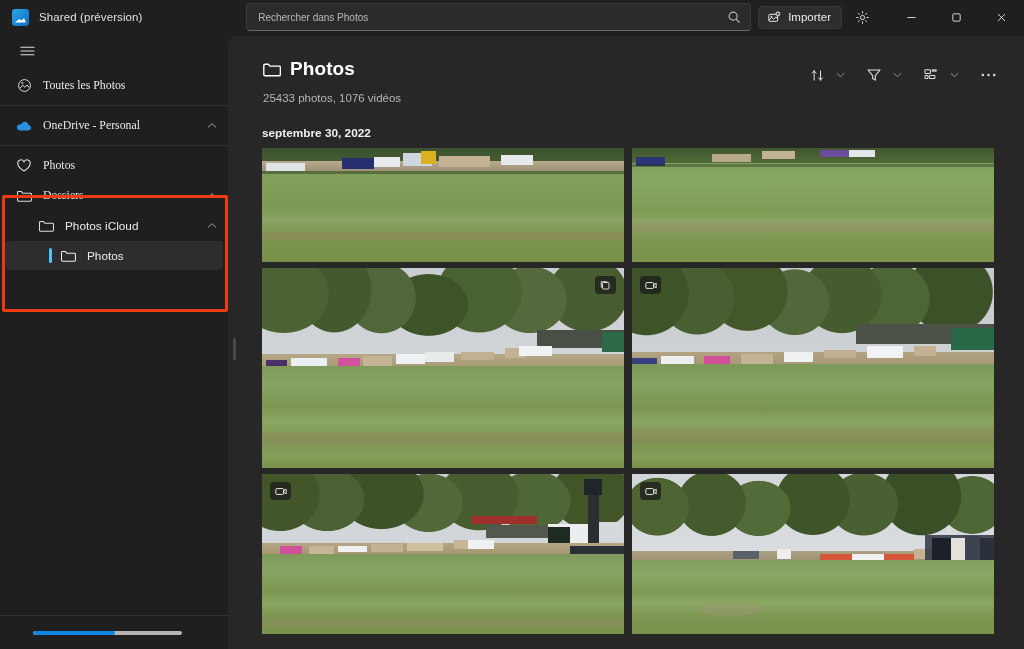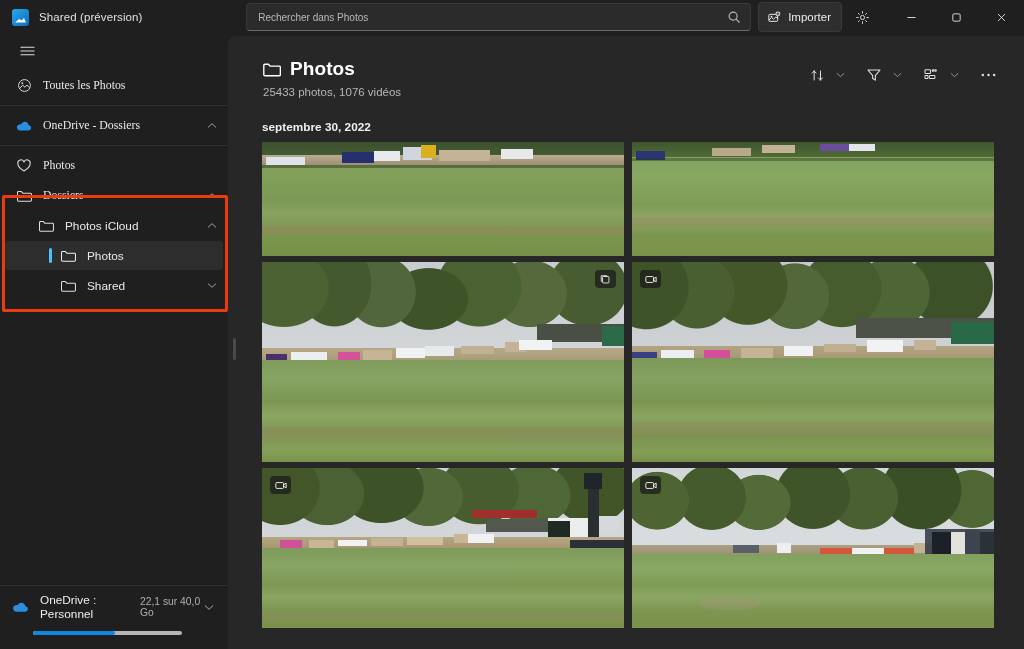--- a/index.html
+++ b/index.html
@@ -42,21 +42,21 @@
     border-bottom: 1px solid #6a6a6a;
     border-radius: 4px;
     display: flex; align-items: center; justify-content: space-between;
     padding: 0 9px 0 11px;
   }
   .search-ph { font-size: 10px; color: #b9b9b9; }
   .search-icon { width: 14px; height: 14px; opacity: .85; }
 
   .tb-right { flex: 1; display: flex; align-items: center; justify-content: flex-end; height: 34px; }
   .import-btn {
-    height: 30px; background: #2e2e2e; border: 1px solid #3a3a3a; border-radius: 4px;
+    height: 23px; background: #2e2e2e; border: 1px solid #3a3a3a; border-radius: 4px;
     display: flex; align-items: center; gap: 6px; padding: 0 10px 0 8px;
     font-size: 11.5px; color: #eaeaea; cursor: default;
   }
   .gear-btn {
     width: 30px; height: 28px; margin-left: 5px;
     display: flex; align-items: center; justify-content: center;
   }
   .wincontrols { display: flex; height: 34px; margin-left: 12px; }
   .wc {
     width: 45px; height: 34px; display: flex; align-items: center; justify-content: center;
@@ -131,21 +131,21 @@
     flex: 1; background: #272727;
     border-top-left-radius: 8px;
     margin-top: 2px;
     overflow: hidden; position: relative;
     display: flex; flex-direction: column;
   }
   .content-head { padding: 22px 22px 0 34px; display: flex; align-items: flex-start; }
   .head-left { flex: 1; }
   .page-title { display: flex; align-items: center; gap: 9px; }
   .page-title .t { font-size: 19px; font-weight: bold; color: #ffffff; letter-spacing: .1px; }
-  .page-sub { font-size: 11.5px; color: #b6b6b6; margin-top: 6px; margin-left: 1px; }
+  .page-sub { font-size: 11.5px; color: #b6b6b6; margin-top: 12px; margin-left: 1px; }
 
   .head-tools { display: flex; align-items: center; gap: 1px; padding-top: 2px; }
   .tool { height: 30px; display: flex; align-items: center; justify-content: center; padding: 0 5px; border-radius: 4px; }
   .chevsm { width: 18px; display: flex; align-items: center; justify-content: center; opacity: .8; }
   .tool-gap { width: 10px; }
 
   .date-head { font-size: 11.8px; font-weight: bold; color: #f0f0f0; padding: 22px 0 8px 34px; }
 
   .grid {
     flex: 1; padding: 0 30px 0 34px;
@@ -265,21 +265,21 @@
         </div>
 
         <div class="divider"></div>
 
         <div class="navitem lvl0">
           <span class="ic">
             <svg width="16" height="12" viewBox="0 0 18 13" fill="#2a8fe0">
               <path d="M4.6 11.6h9.1c1.9 0 3.3-1.3 3.3-3 0-1.6-1.2-2.8-2.8-3-.3-2.2-2.1-3.8-4.3-3.8-1.8 0-3.4 1.1-4 2.7-.2 0-.4-.1-.6-.1C2.6 4.4 1 5.9 1 7.9c0 2 1.5 3.7 3.6 3.7z"></path>
             </svg>
           </span>
-          <span class="lbl">OneDrive - Dossiers</span>
+          <span class="lbl">OneDrive - Personal</span>
           <span class="chev">
             <svg width="10" height="7" viewBox="0 0 12 8" fill="none" stroke="#c9c9c9" stroke-width="1.15" stroke-linecap="round" stroke-linejoin="round">
                 <polyline points="1.5,6 6,1.8 10.5,6"></polyline>
               </svg>
           </span>
         </div>
 
 
         <div class="divider"></div>
 
@@ -322,55 +322,28 @@
 
         <div class="navitem lvl2 selected">
           <span class="ic">
             <svg width="16" height="14" viewBox="0 0 18 15" fill="none" stroke="#ededed" stroke-width="1.15">
               <path d="M1.7 12.3V3.6c0-.6.5-1.1 1.1-1.1h3.3l1.5 1.8h8.7c.6 0 1.1.5 1.1 1.1v6.9c0 .6-.5 1.1-1.1 1.1H2.8c-.6 0-1.1-.5-1.1-1.1z" stroke-linejoin="round"></path>
             </svg>
           </span>
           <span class="lbl">Photos</span>
         </div>
 
-        <div class="navitem lvl2">
-          <span class="ic">
-            <svg width="16" height="14" viewBox="0 0 18 15" fill="none" stroke="#dedede" stroke-width="1.15">
-              <path d="M1.7 12.3V3.6c0-.6.5-1.1 1.1-1.1h3.3l1.5 1.8h8.7c.6 0 1.1.5 1.1 1.1v6.9c0 .6-.5 1.1-1.1 1.1H2.8c-.6 0-1.1-.5-1.1-1.1z" stroke-linejoin="round"></path>
-            </svg>
-          </span>
-          <span class="lbl">Shared</span>
-          <span class="chev">
-            <svg width="10" height="7" viewBox="0 0 12 8" fill="none" stroke="#c9c9c9" stroke-width="1.15" stroke-linecap="round" stroke-linejoin="round">
-                <polyline points="1.5,2 6,6.2 10.5,2"></polyline>
-              </svg>
-          </span>
-        </div>
 
       </div>
 
       <div class="spacer"></div>
 
       <div class="divider" style="margin:0 0 6px 0;"></div>
 
       <div class="onedrive-status">
-        <div class="od-top">
-          <span>
-            <svg width="17" height="12" viewBox="0 0 18 13" fill="#2a8fe0">
-              <path d="M4.6 11.6h9.1c1.9 0 3.3-1.3 3.3-3 0-1.6-1.2-2.8-2.8-3-.3-2.2-2.1-3.8-4.3-3.8-1.8 0-3.4 1.1-4 2.7-.2 0-.4-.1-.6-.1C2.6 4.4 1 5.9 1 7.9c0 2 1.5 3.7 3.6 3.7z"></path>
-            </svg>
-          </span>
-          <span class="od-name">OneDrive : Personnel</span>
-          <span class="od-quota">22,1 sur 40,0 Go</span>
-          <span class="od-chev">
-            <svg width="10" height="7" viewBox="0 0 12 8" fill="none" stroke="#c9c9c9" stroke-width="1.15" stroke-linecap="round" stroke-linejoin="round">
-                <polyline points="1.5,2 6,6.2 10.5,2"></polyline>
-              </svg>
-          </span>
-        </div>
         <div class="od-bar">
           <i style="width:55%"></i>
         </div>
       </div>
 
       <div class="hl-box" style="left:2px; top:161px; width:226px; height:117px;"></div>
     </div>
 
     <div class="splitter">
       <div class="grip"></div>

